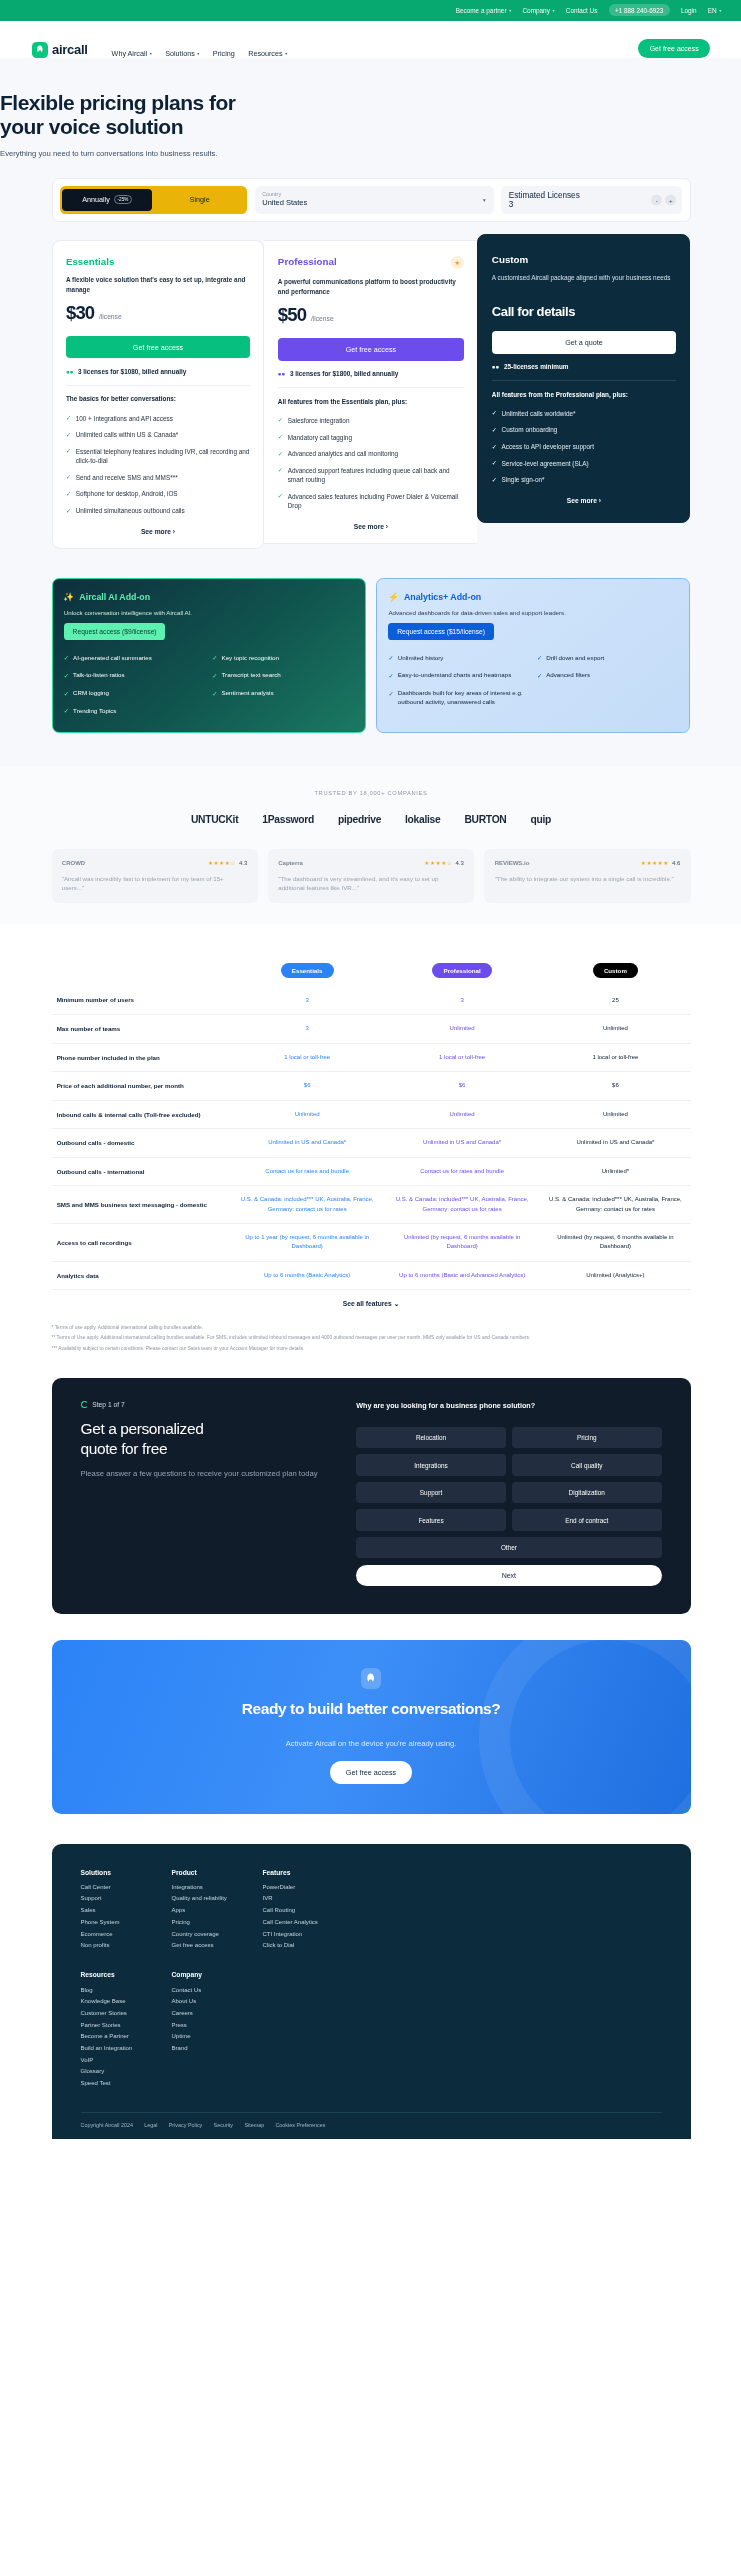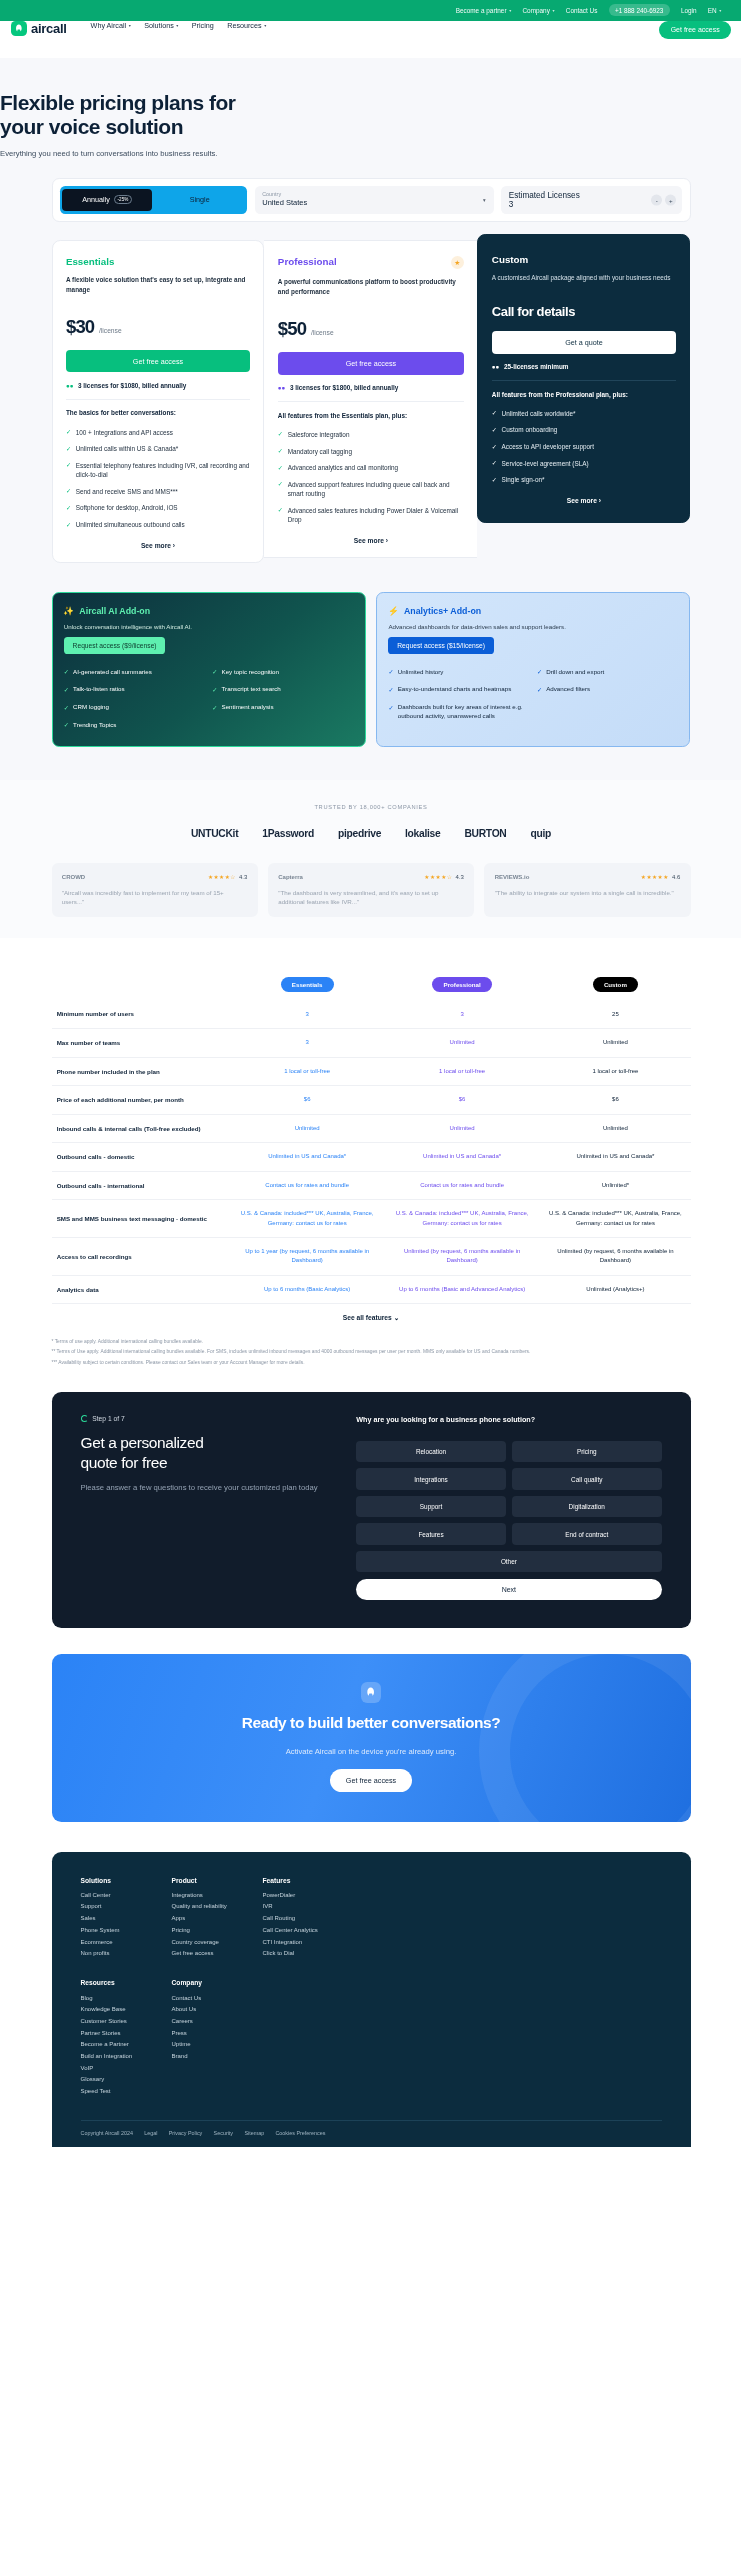--- a/index.html
+++ b/index.html
@@ -6,37 +6,37 @@
   body{width:742px;font-family:"Liberation Sans",sans-serif;background:#fff;color:#0d2137;-webkit-font-smoothing:antialiased}
   .wrap{width:639px;margin:0 auto}
 
   
   .topbar{background:#07a971;height:20.6px;display:flex;align-items:center;justify-content:flex-end;padding:0 20.6px;gap:11.3px}
   .topbar a{color:#fff;font-size:6.4px;text-decoration:none;display:flex;align-items:center;gap:2.6px;opacity:.95}
   .phone-pill{background:rgba(255,255,255,.2);padding:2.6px 6.2px;border-radius:7.2px;font-size:6.4px;color:#fff}
   .caret{font-size:4.1px;opacity:.8}
 
   
-  .nav{height:37px;display:flex;align-items:flex-start;background:#fff;padding:0 11px;position:relative}
+  .nav{height:37px;display:flex;align-items:flex-end;background:#fff;padding:0 32px;position:relative}
   .logo{display:flex;align-items:center;gap:4.6px}
   .logo-mark{width:15.5px;height:15.5px;border-radius:4.6px;background:#05c77e;display:flex;align-items:center;justify-content:center}
   .logo-txt{font-size:13px;font-weight:700;letter-spacing:-0.3px;color:#0d2137}
   .nav-links{display:flex;gap:13.4px;margin-left:24px}
   .nav-links a{font-size:7.2px;color:#14283c;text-decoration:none;display:flex;align-items:center;gap:2.6px}
   .nav-cta{margin-left:auto;background:#07bf7e;color:#fff;border:none;border-radius:11.3px;padding:5.7px 11.3px;font-size:7px;font-family:inherit;cursor:pointer;font-weight:500}
 
   
   .hero{background:#f7f8fb;padding:33px 0 19.6px;text-align:left}
   .hero h1{font-size:21px;line-height:1.18;font-weight:800;letter-spacing:-0.5px;color:#0d2137}
   .hero p{margin-top:9.3px;font-size:7.7px;color:#3c4c5e}
 
   
   .ctrl-band{background:#f7f8fb;padding-bottom:18.5px}
   .ctrl{background:#fff;border:0.5px solid #e9ecf2;border-radius:7.2px;padding:7.2px;display:flex;gap:7.2px}
-  .toggle{flex:1.1;background:#0ea5e9;border-radius:5.2px;padding:2.6px;display:flex;gap:2.1px}
+  .toggle{flex:1.1;background:#eab308;border-radius:5.2px;padding:2.6px;display:flex;gap:2.1px}
   .toggle div{flex:1;text-align:center;padding:6.7px 0;border-radius:4.1px;font-size:7.2px;cursor:pointer;color:#0d2137;display:flex;align-items:center;justify-content:center;gap:3.6px}
   .toggle .on{background:#0b1421;color:#fff}
   .badge-disc{border:0.5px solid #6b7b8c;border-radius:4.6px;font-size:4.6px;padding:1px 3.1px}
   .field{flex:1.35;background:#f4f5f8;border-radius:5.2px;padding:4.6px 7.7px;position:relative;cursor:pointer}
   .field .lbl{font-size:5.4px;color:#8b96a5}
   .field .val{font-size:7.5px;color:#0d2137;margin-top:1px}
   .field .chev{position:absolute;right:8.2px;top:50%;transform:translateY(-50%);font-size:5.2px;color:#56616f}
   .stepper{flex:1;background:#f4f5f8;border-radius:5.2px;padding:4.6px 7.7px;position:relative}
   .step-btns{position:absolute;right:6.2px;top:50%;transform:translateY(-50%);display:flex;gap:3.1px}
   .step-btns span{width:10.8px;height:10.8px;border-radius:50%;background:#e3e6ec;display:flex;align-items:center;justify-content:center;font-size:6.2px;color:#3c4c5e;cursor:pointer}
@@ -46,21 +46,21 @@
   .plans{display:flex;align-items:flex-start}
   .card{background:#fff;border:0.5px solid #e9ecf2;border-radius:8.2px;padding:14.4px 13.4px 13.4px;width:33.33%}
   .card.mid{border-left:none;border-right:none;border-radius:0}
   .card.dark{background:#0c2c3e;border-color:#0c2c3e;border-radius:8.2px;color:#fff;padding-bottom:17.5px;margin-top:-6.2px;padding-top:18.5px}
   .plan-name{font-size:9.8px;font-weight:700}
   .plan-name.e{color:#07bf7e}.plan-name.p{color:#6c4ced}.plan-name.c{color:#fff}
   .plan-head{display:flex;justify-content:space-between;align-items:flex-start}
   .star{width:13.4px;height:13.4px;border-radius:50%;background:#fdf0dc;display:flex;align-items:center;justify-content:center;color:#f5a623;font-size:6.7px}
   .plan-desc{margin-top:8.2px;font-size:6.4px;line-height:1.5;font-weight:600;color:#1d2c3c;min-height:19.6px}
   .card.dark .plan-desc{color:#d4e0e8;font-weight:500}
-  .price{margin-top:21px;display:flex;align-items:baseline;gap:4.6px}
+  .price{margin-top:7px;display:flex;align-items:baseline;gap:4.6px}
   .price b{font-size:18.5px;font-weight:800;letter-spacing:-0.8px}
   .price span{font-size:6.7px;color:#6d7a88}
   .calldetails{margin-top:11.3px;font-size:13px;font-weight:800;letter-spacing:-0.4px}
   .btn{display:block;width:100%;margin-top:12.4px;border:none;border-radius:4.1px;padding:6.7px 0;font-size:7.2px;font-family:inherit;cursor:pointer;text-align:center}
   .btn.green{background:#07bf7e;color:#fff}
   .btn.purple{background:#6c4ced;color:#fff}
   .btn.white{background:#fff;color:#0c2c3e}
   .licnote{margin-top:9.3px;display:flex;align-items:center;gap:4.6px;font-size:6.4px;font-weight:700}
   .ppl{font-size:6.2px}
   .ppl.g{color:#07bf7e}.ppl.p{color:#6c4ced}.ppl.w{color:#fff}
@@ -133,21 +133,21 @@
   .opt{background:#222e3f;border:none;border-radius:4.1px;padding:7.2px 0;font-size:6.4px;color:#fff;font-family:inherit;cursor:pointer;text-align:center}
   .opt.wide{grid-column:1/3}
   .nextbtn{margin-top:6.2px;width:100%;background:#fff;color:#0d2137;border:none;border-radius:12.4px;padding:7.2px 0;font-size:7px;font-family:inherit;cursor:pointer}
 
   
   .cta-band{padding-bottom:30px}
   .cta{background:linear-gradient(110deg,#2b83f6 0%,#3d8ff8 45%,#1f6fe0 100%);border-radius:9.3px;padding:28px 0 30px;text-align:center;color:#fff;position:relative;overflow:hidden}
   .cta::after{content:"";position:absolute;right:-46px;top:-31px;width:196px;height:196px;border-radius:50%;border:31px solid rgba(255,255,255,.07)}
   .cta-mark{width:20.6px;height:20.6px;margin:0 auto;border-radius:6.2px;background:rgba(255,255,255,.22);display:flex;align-items:center;justify-content:center;position:relative;z-index:2}
   .cta h2{margin-top:11.3px;font-size:15.5px;font-weight:800;letter-spacing:-0.4px;position:relative;z-index:2}
-  .cta p{margin-top:15px;font-size:7.7px;color:#dbe9fd;position:relative;z-index:2}
+  .cta p{margin-top:21px;font-size:7.7px;color:#dbe9fd;position:relative;z-index:2}
   .cta button{margin-top:13.4px;background:#fff;color:#0d2137;border:none;border-radius:12.4px;padding:6.7px 15.5px;font-size:7.2px;font-family:inherit;cursor:pointer;position:relative;z-index:2}
 
   
   .footer-band{padding-bottom:12.4px}
   .footer{background:#0c2c3e;border-radius:9.3px 9.3px 0 0;color:#fff;padding:25px 29px 0}
   .f-top{display:flex;gap:24px}
   .f-brand{width:24%}
   .f-mark{width:17.5px;height:17.5px;border-radius:5.2px;background:#fff;display:flex;align-items:center;justify-content:center}
   .f-brand h3{margin-top:11.3px;font-size:9.8px;font-weight:700;line-height:1.4}
   .f-brand .cap{margin-top:13.4px;font-size:6.4px}

